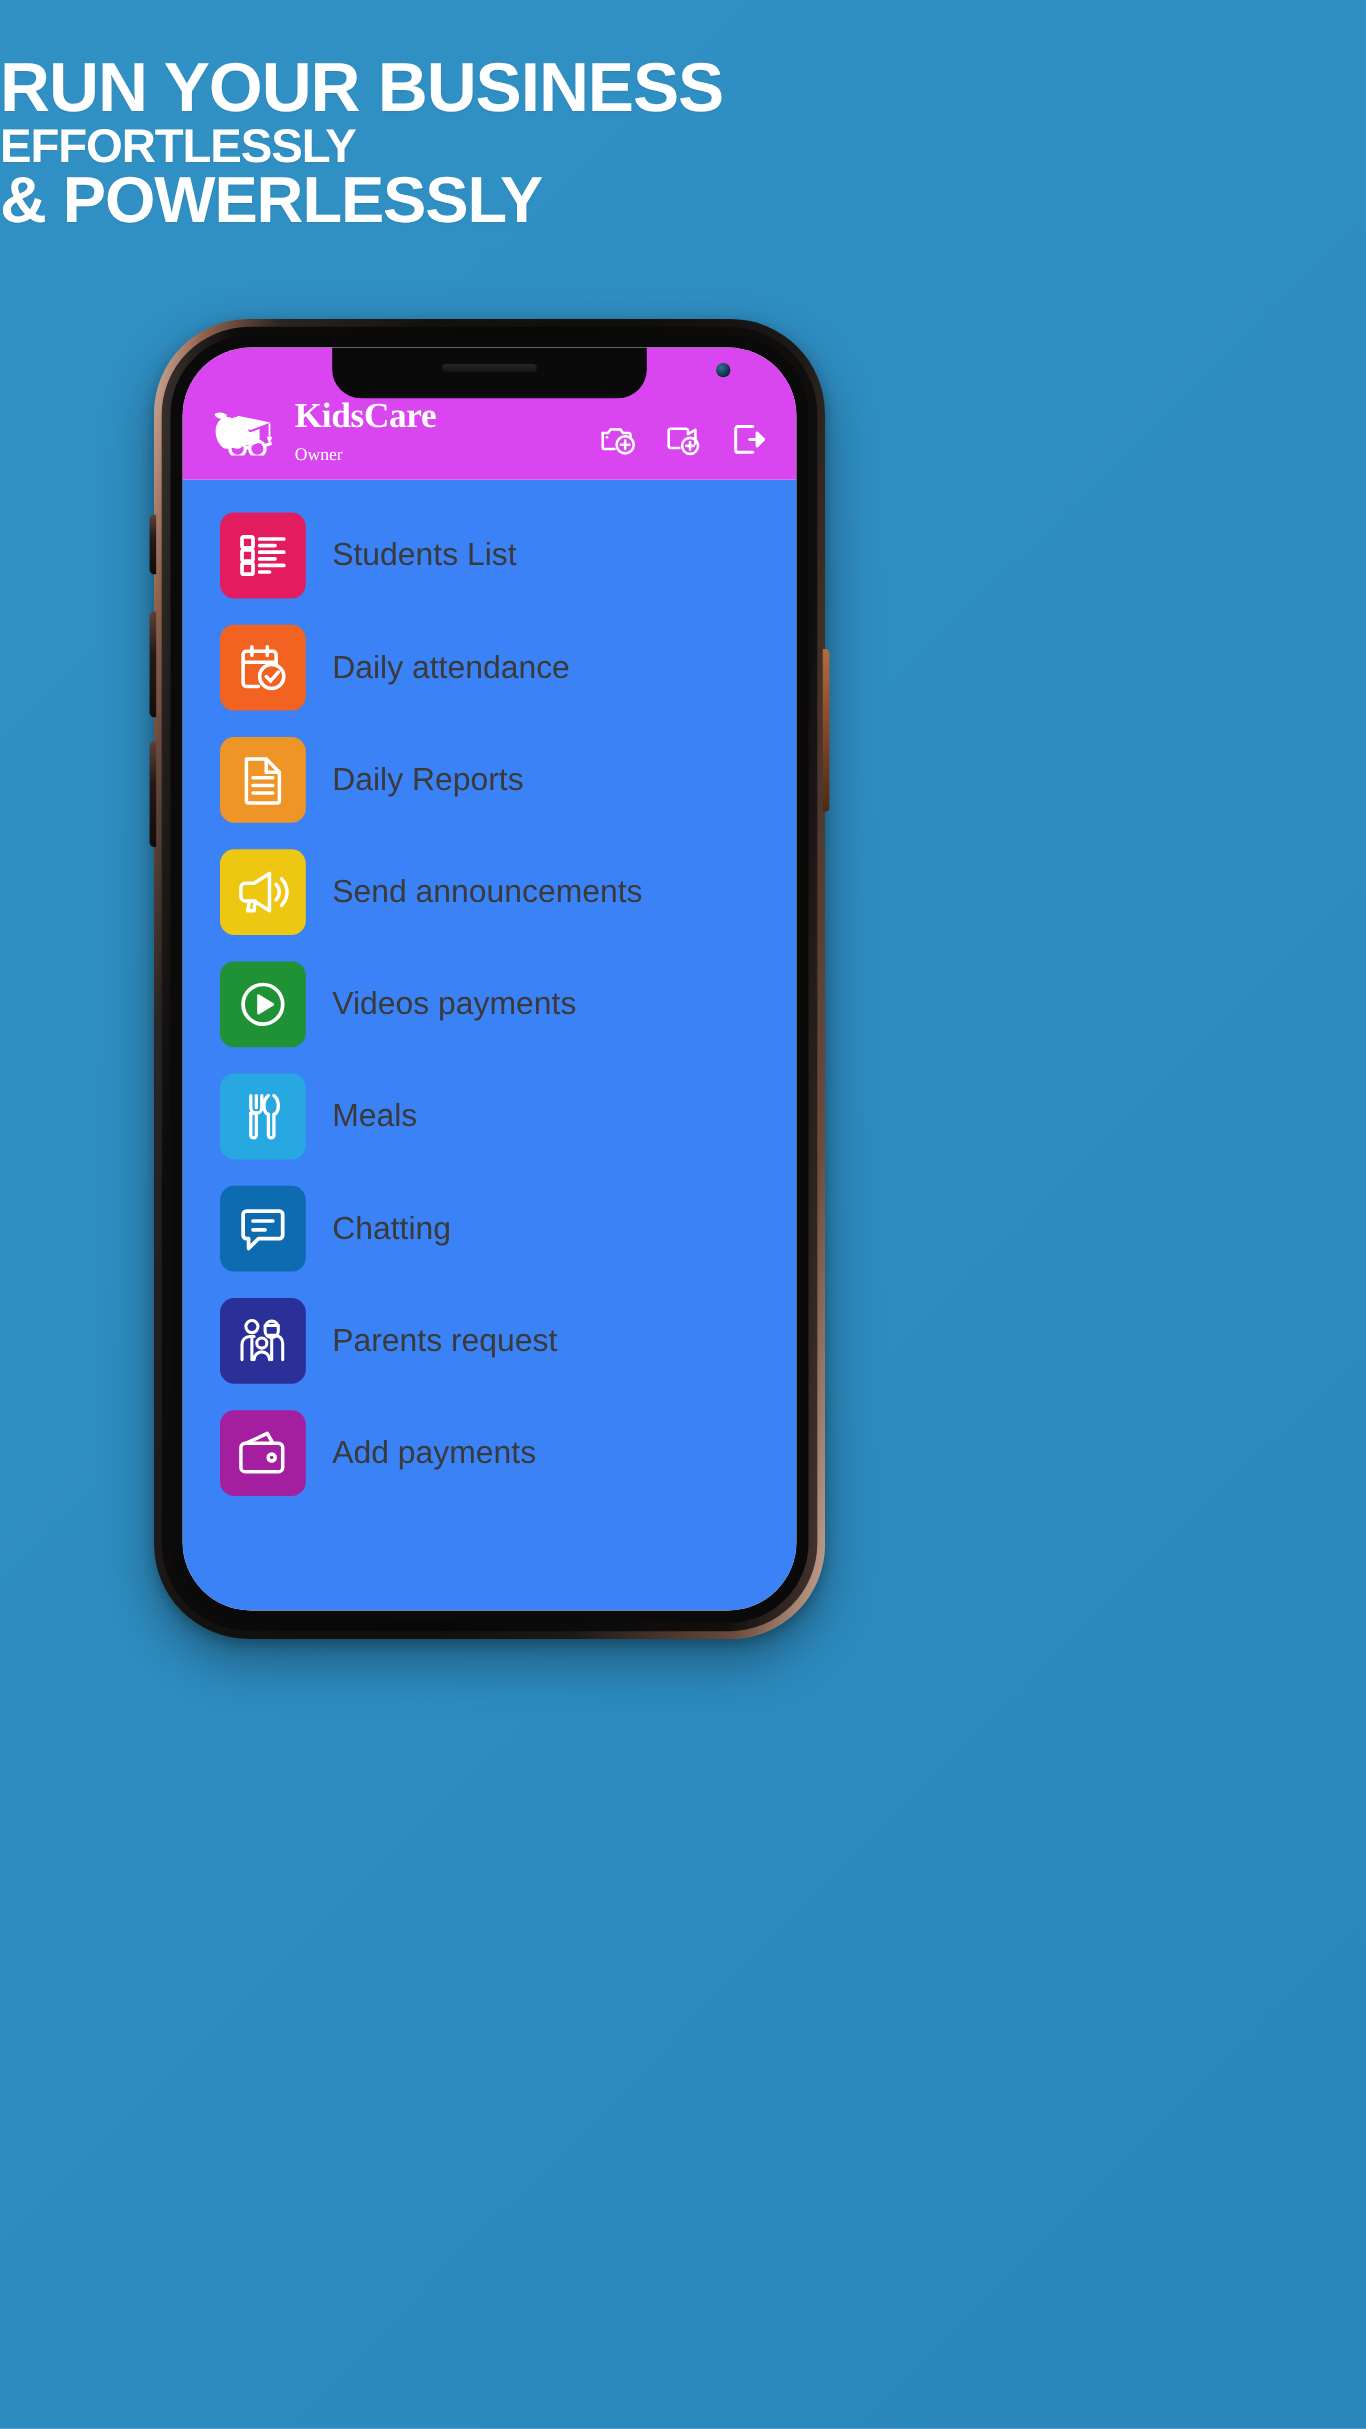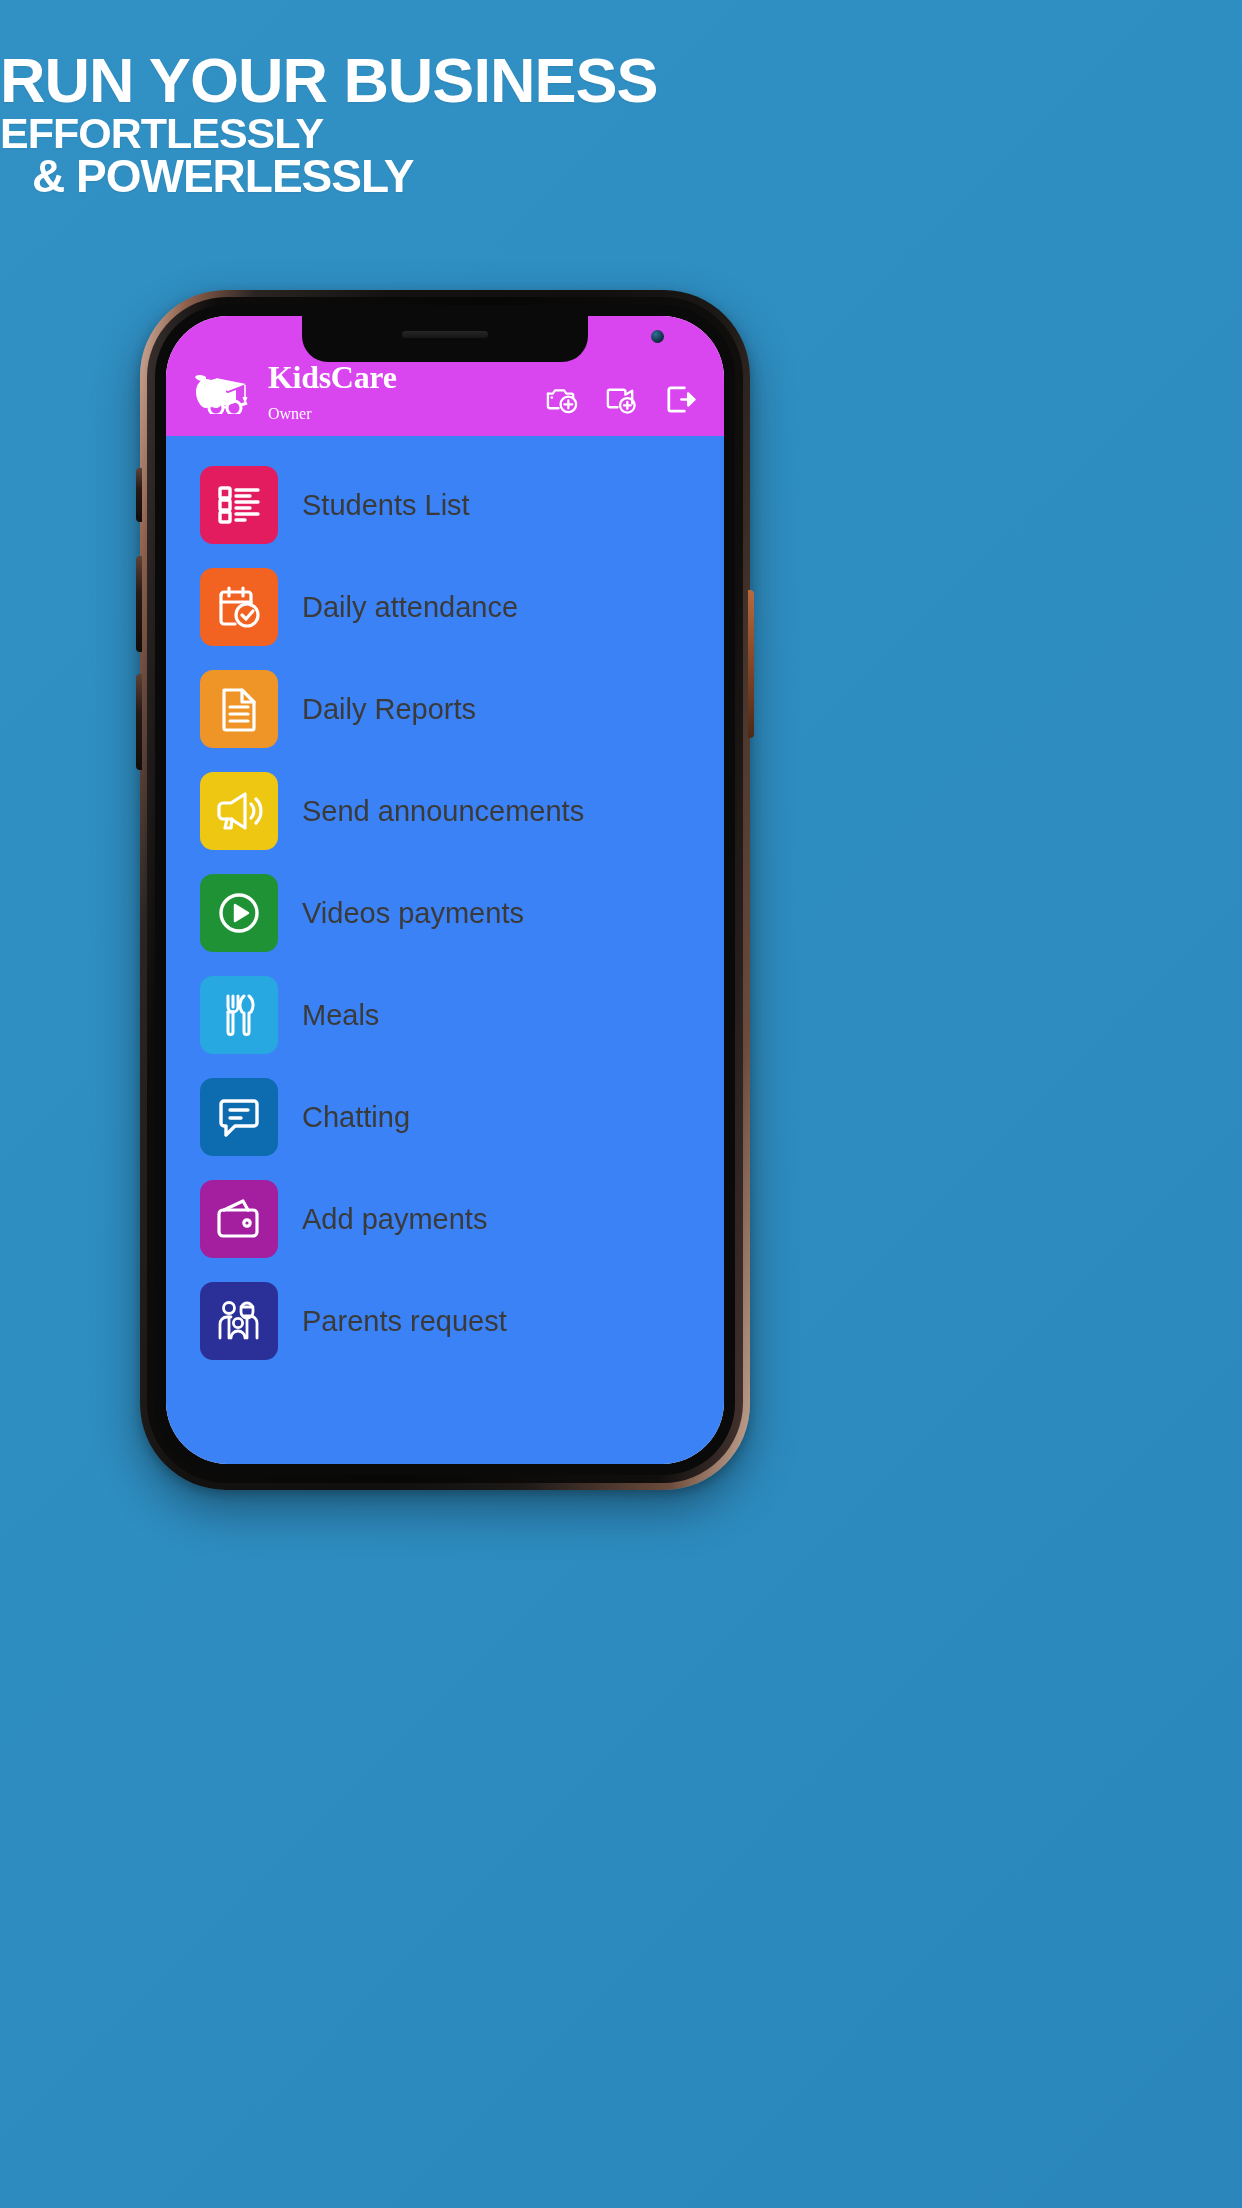--- a/index.html
+++ b/index.html
@@ -14,21 +14,21 @@
   .headline{
     position:absolute; left:0; right:0; top:50px;
     color:#ffffff;
     font-weight:bold; letter-spacing:-1px;
     line-height:0.98;
     text-shadow:0 1px 2px rgba(0,0,0,.07);
   }
   .headline .ln{ display:block; font-size:62px; white-space:nowrap; }
   .headline .ln1{ font-size:63px; }
   .headline .ln2{ font-size:43px; }
-  .headline .ln3{ font-size:46px;margin-left:32px; }
+  .headline .ln3{ font-size:59px; }
 
   
   .phone{
     position:absolute;
     left:140px; top:290px;
     width:610px; height:1200px;
   }
   
   .phone-frame{
     position:absolute; inset:0;
@@ -278,45 +278,45 @@
       </div>
 
       <div class="row">
         <span class="tile" style="background:#0d6bb0">
           <svg viewBox="0 0 52 52" fill="none" stroke="#fff" stroke-width="3.4" stroke-linejoin="round" stroke-linecap="round">
             <path d="M8 13 a3 3 0 0 1 3-3 h30 a3 3 0 0 1 3 3 v19 a3 3 0 0 1-3 3 H22 l-9 9 v-9 h-2 a3 3 0 0 1-3-3 z"></path>
             <path d="M17 19 h18 M17 27 h11"></path>
           </svg>
         </span>
         <span class="row-label">Chatting</span>
-      </div>
-
-      <div class="row">
-        <span class="tile" style="background:#a31fa0">
-          <svg viewBox="0 0 52 52" fill="none" stroke="#fff" stroke-width="3.2" stroke-linejoin="round" stroke-linecap="round">
-            <path d="M11 17 L30 8 l5 9"></path>
-            <rect x="6" y="17" width="38" height="26" rx="4"></rect>
-            <circle cx="34" cy="30" r="3.2"></circle>
-          </svg>
-        </span>
-        <span class="row-label">Add payments</span>
       </div>
 
       <div class="row">
         <span class="tile" style="background:#2b2f98">
           <svg viewBox="0 0 52 52" fill="none" stroke="#fff" stroke-width="2.8" stroke-linejoin="round" stroke-linecap="round">
             <circle cx="16" cy="13" r="5.5"></circle>
             <path d="M7 43 V29 a7 7 0 0 1 7-7 h4"></path>
             <path d="M16 22 v21"></path>
             <path d="M34 8 a6 6 0 0 1 6 6 v3 a6 6 0 0 1-12 0 v-3 a6 6 0 0 1 6-6z"></path>
             <path d="M28 12 h12"></path>
             <path d="M44 43 V28 a7 7 0 0 0-7-7 h-6"></path>
             <path d="M34 22 v21"></path>
             <circle cx="25" cy="28" r="4.6"></circle>
             <path d="M18 43 a7 7 0 0 1 14 0"></path>
           </svg>
         </span>
         <span class="row-label">Parents request</span>
       </div>
 
+      <div class="row">
+        <span class="tile" style="background:#a31fa0">
+          <svg viewBox="0 0 52 52" fill="none" stroke="#fff" stroke-width="3.2" stroke-linejoin="round" stroke-linecap="round">
+            <path d="M11 17 L30 8 l5 9"></path>
+            <rect x="6" y="17" width="38" height="26" rx="4"></rect>
+            <circle cx="34" cy="30" r="3.2"></circle>
+          </svg>
+        </span>
+        <span class="row-label">Add payments</span>
+      </div>
+
     </div>
   </div>
 </div>
 
 </body></html>

